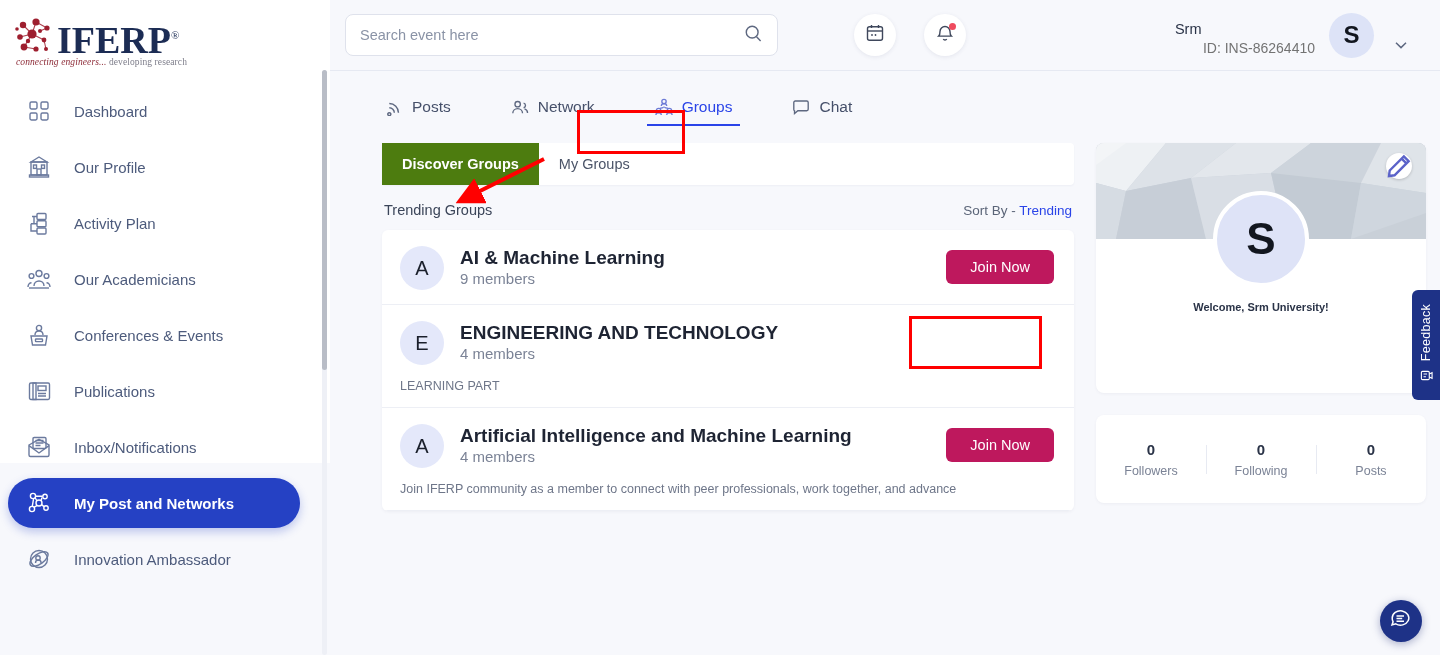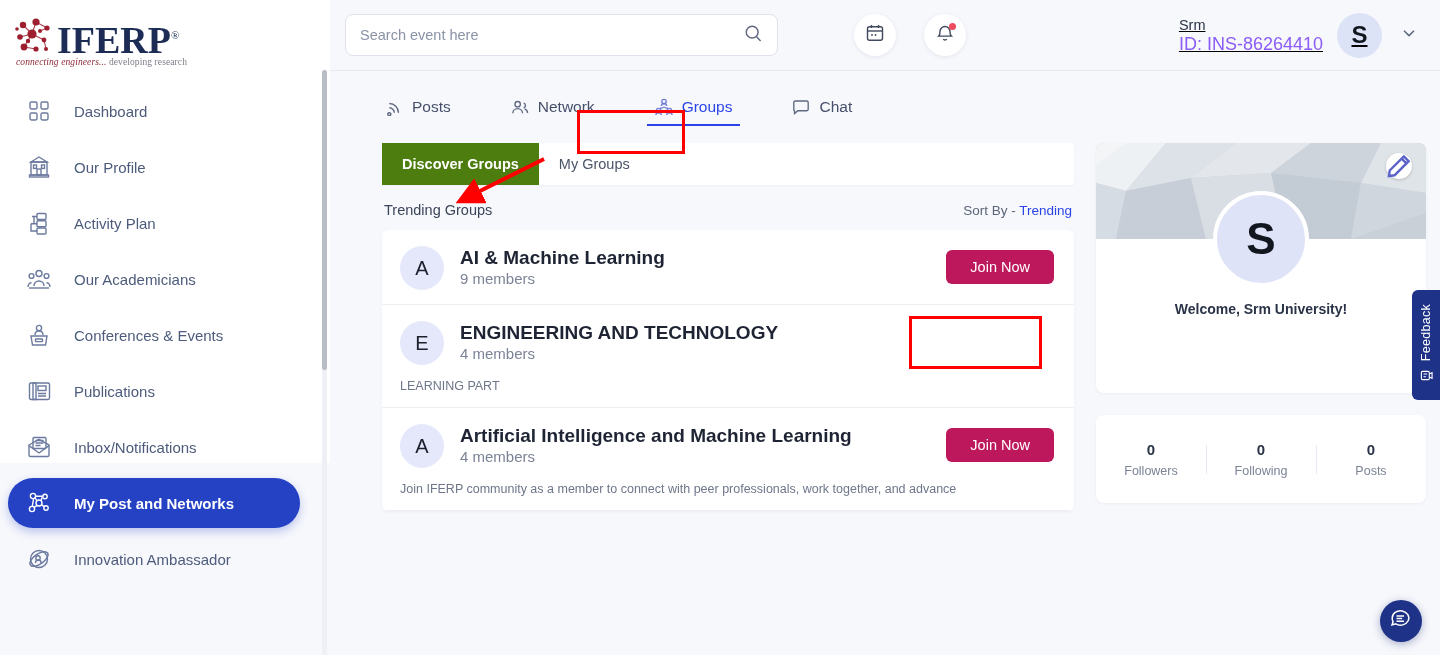--- a/index.html
+++ b/index.html
@@ -105,24 +105,24 @@
     background: #ffffff; box-shadow: 0 1px 4px rgba(60,70,110,.10);
     display: flex; align-items: center; justify-content: center;
     margin-left: 28px; position: relative; cursor: pointer;
   }
   .icon-btn:first-of-type { margin-left: 0; }
   .dot-badge {
     position: absolute; top: 9px; right: 10px;
     width: 7px; height: 7px; border-radius: 50%; background: #ef4b5e;
   }
   .topbar-spacer { flex: 1; }
-  .user-block { display: flex; align-items: center; padding-right: 22px; text-decoration: underline; }
+  .user-block { display: flex; align-items: flex-end; padding-right: 30px; }
   .user-meta { text-align: left; margin-right: 14px; }
   .user-name { font-size: 14.5px; color: #2a3347; line-height: 19px; }
-  .user-id { font-size: 18px; color: #8b5cf6; line-height: 19px; }
+  .user-id { font-size: 14px; color: #737373; line-height: 19px; margin-left: 28px; }
   .avatar-lg {
     width: 45px; height: 45px; border-radius: 50%;
     background: #dde3f7; color: #12161f;
     display: flex; align-items: center; justify-content: center;
     font-size: 24px; font-weight: 700;
   }
   .caret { margin-left: 18px; color: #5e6880; }
 
   
   .tabs {
@@ -201,21 +201,21 @@
   .avatar-xl {
     position: absolute; left: 50%; transform: translateX(-50%);
     top: -48px;
     width: 96px; height: 96px; border-radius: 50%;
     background: #dee3f7; border: 4px solid #ffffff;
     display: flex; align-items: center; justify-content: center;
     font-size: 44px; font-weight: 700; color: #12161f;
   }
   .welcome {
     position: absolute; left: 0; right: 0; top: 62px;
-    text-align: center; font-size: 14px; font-weight: 700; color: #2a3347;
+    text-align: center; font-size: 11px; font-weight: 700; color: #2a3347;
   }
   .stats-card {
     margin-top: 22px; background: #ffffff; border-radius: 8px;
     height: 88px; display: flex; align-items: center;
     box-shadow: 0 1px 3px rgba(60,70,110,.06);
   }
   .stat { flex: 1; text-align: center; position: relative; }
   .stat + .stat::before {
     content: ""; position: absolute; left: 0; top: 4px; bottom: 4px;
     width: 1px; background: #e7eaf2;

